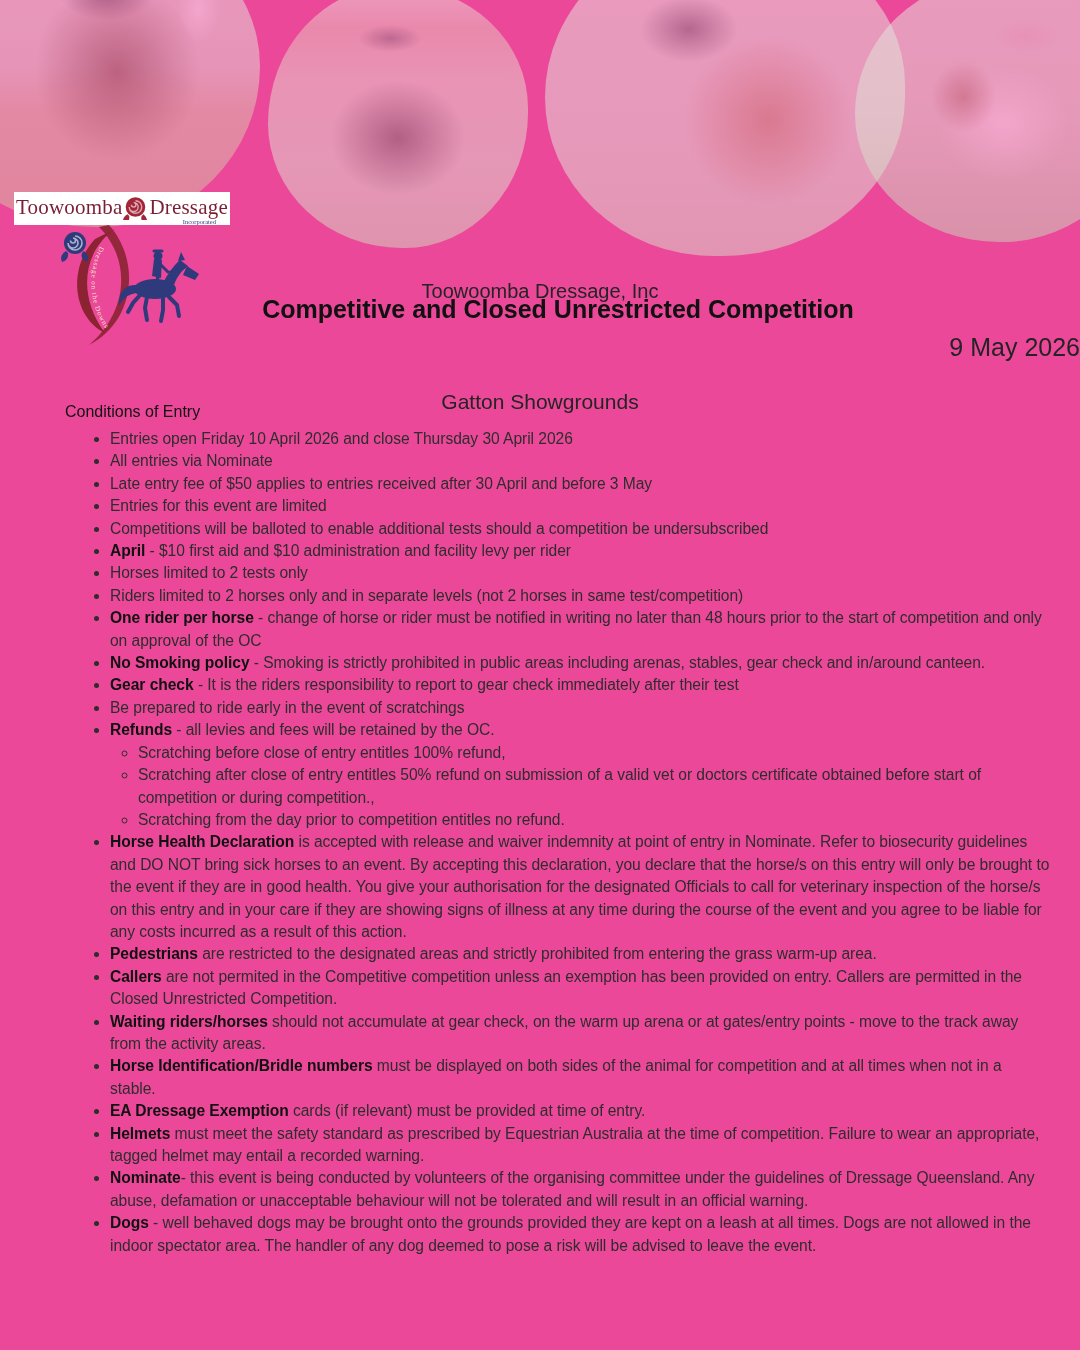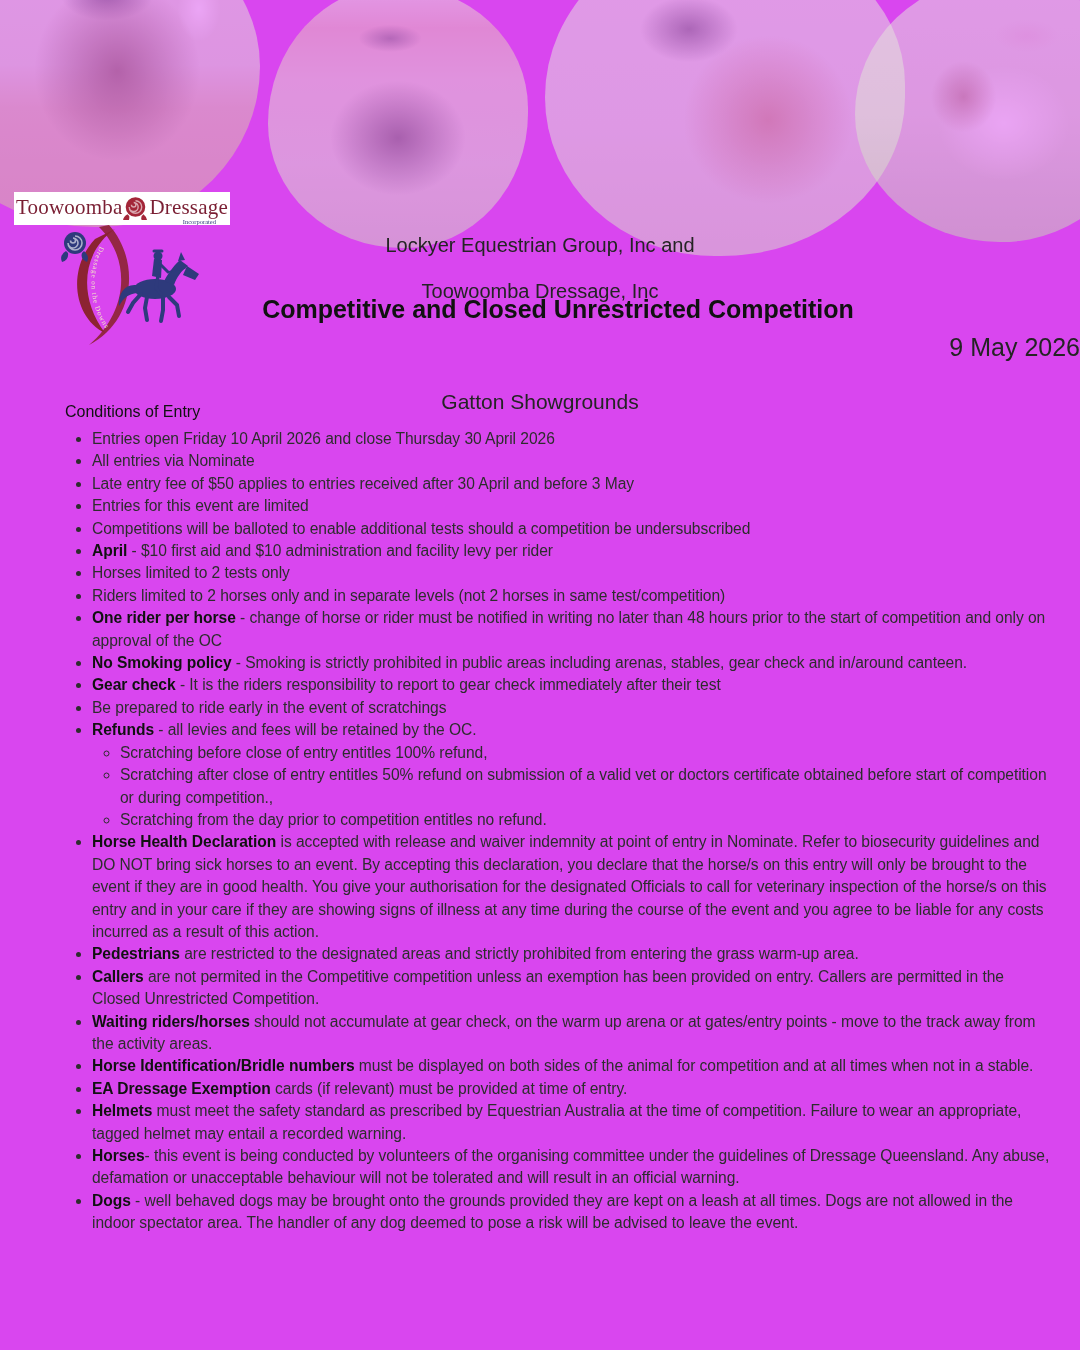--- a/index.html
+++ b/index.html
@@ -1,16 +1,16 @@
 <!DOCTYPE html>
 <html><head>
 <meta charset="utf-8">
 <style>
   html,body{margin:0;padding:0;background:#ffffff;}
-  .page{position:relative;width:1080px;height:1350px;background:#d946ef;overflow:hidden;
+  .page{position:relative;width:1080px;height:1350px;background:#ec4899;overflow:hidden;
         font-family:"Liberation Sans",sans-serif;color:#2d2d2d;}
 
   
   .photo{position:absolute;overflow:hidden;opacity:.52;}
   .p1{left:-80px;top:-85px;width:340px;height:312px;border-radius:50% 50% 48% 52%/51% 49% 52% 48%;
       background:
         radial-gradient(closest-side at 58% 50%, rgba(104,74,52,.65), rgba(104,74,52,0) 58%),
         radial-gradient(closest-side at 55% 26%, rgba(42,46,62,.55), rgba(42,46,62,0) 30%),
         radial-gradient(closest-side at 82% 30%, rgba(255,255,255,.9), rgba(255,255,255,0) 35%),
         linear-gradient(to bottom,#e8e4e0 0%,#e2ddd6 48%,#dcc6b0 62%,#d7bda2 100%);}
@@ -49,21 +49,21 @@
   .h-org1{top:234px;font-size:20px;}
   .h-org2{top:280px;font-size:20px;}
   .h-title{top:295px;font-size:25px;font-weight:bold;color:#111;margin-left:18px;}
   .h-date{top:333px;font-size:25px;text-align:right;}
   .h-venue{top:390px;font-size:21px;}
 
   
   .content{position:absolute;left:65px;top:403px;width:985px;}
   .c-heading{font-size:16px;font-weight:normal;color:#111;}
   ul.main{margin:7px 0 0 0;padding:0 0 0 27px;list-style:disc;}
-  ul.main > li{font-size:15.6px;line-height:22.4px;color:#2d2d2d;letter-spacing:-0.05px;}
+  ul.main > li{font-size:15.6px;line-height:22.4px;color:#2d2d2d;letter-spacing:-0.05px;margin-left:18px;}
   ul.main strong{color:#111;}
   ul.sub{margin:0;padding:0 0 0 28px;list-style:circle;}
   ul.sub > li{font-size:15.6px;line-height:22.4px;}
   .u{}
 </style>
 </head>
 <body>
 
 <svg width="0" height="0" style="position:absolute" aria-hidden="true">
   <defs>
@@ -123,21 +123,20 @@
       <text font-size="7" fill="#f3e9c8" font-family="Liberation Serif,serif" letter-spacing="1">
         <textPath href="#ribbon-curve" startOffset="6">Dressage on the Downs</textPath>
       </text>
       <g color="#2e3a7c">
         <use href="#horse-def" transform="translate(170,22) scale(-1,1)"></use>
       </g>
     </svg>
   </div>
 
 
-  <div class="hline h-org1">Lockyer Equestrian Group, Inc and</div>
   <div class="hline h-org2">Toowoomba Dressage, Inc</div>
   <div class="hline h-title">Competitive and Closed Unrestricted Competition</div>
   <div class="hline h-date">9 May 2026</div>
   <div class="hline h-venue">Gatton Showgrounds</div>
 
   <div class="content">
     <div class="c-heading">Conditions of Entry</div>
     <ul class="main">
         <li>Entries open Friday 10 April 2026 and close Thursday 30 April 2026</li>
         <li>All entries via Nominate</li>
@@ -156,18 +155,18 @@
             <li>Scratching after close of entry entitles 50% refund on submission of a <span class="u">valid </span>vet or doctors certificate obtained before start of competition or during competition.,</li>
             <li>Scratching from the day prior to competition entitles no refund.</li>
           </ul></li>
         <li><strong>Horse Health Declaration</strong> is accepted with release and waiver indemnity at point of entry in Nominate. Refer to biosecurity guidelines and DO NOT bring sick horses to an event. By accepting this declaration, you declare that the horse/s on this entry will only be brought to the event if they are in good health. You give your authorisation for the designated Officials to call for veterinary inspection of the horse/s on this entry and in your care if they are showing signs of illness at any time during the course of the event and you agree to be liable for any costs incurred as a result of this action.</li>
         <li><strong>Pedestrians</strong> are restricted to the designated areas and strictly prohibited from entering the grass warm-up area.</li>
         <li><strong>Callers</strong> are not permited in the Competitive competition unless an exemption has been provided on entry. Callers are permitted in the Closed Unrestricted Competition.</li>
         <li><strong>Waiting riders/horses</strong> should not accumulate at gear check, on the warm up arena or at gates/entry points - move to the track away from the activity areas.</li>
         <li><strong>Horse Identification/Bridle numbers</strong> must be displayed on both sides of the animal for competition and at all times when not in a stable.</li>
         <li><strong>EA Dressage Exemption</strong> cards (if relevant) must be provided at time of entry.</li>
         <li><strong>Helmets</strong> must meet the safety standard as prescribed by Equestrian Australia at the time of competition. Failure to wear an appropriate, tagged helmet may entail a recorded warning.</li>
-        <li><strong>Horses</strong>- this event is being conducted by volunteers of the organising committee under the guidelines of Dressage Queensland. Any abuse, defamation or unacceptable behaviour will not be tolerated and will result in an official warning.</li>
+        <li><strong>Nominate</strong>- this event is being conducted by volunteers of the organising committee under the guidelines of Dressage Queensland. Any abuse, defamation or unacceptable behaviour will not be tolerated and will result in an official warning.</li>
         <li><strong>Dogs</strong> - well behaved dogs may be brought onto the grounds provided they are kept on a leash at all times. Dogs are not allowed in the indoor spectator area. The handler of any dog deemed to pose a risk will be advised to leave the event.</li>
       </ul>
   </div>
 
 </div>
 
 </body></html>

